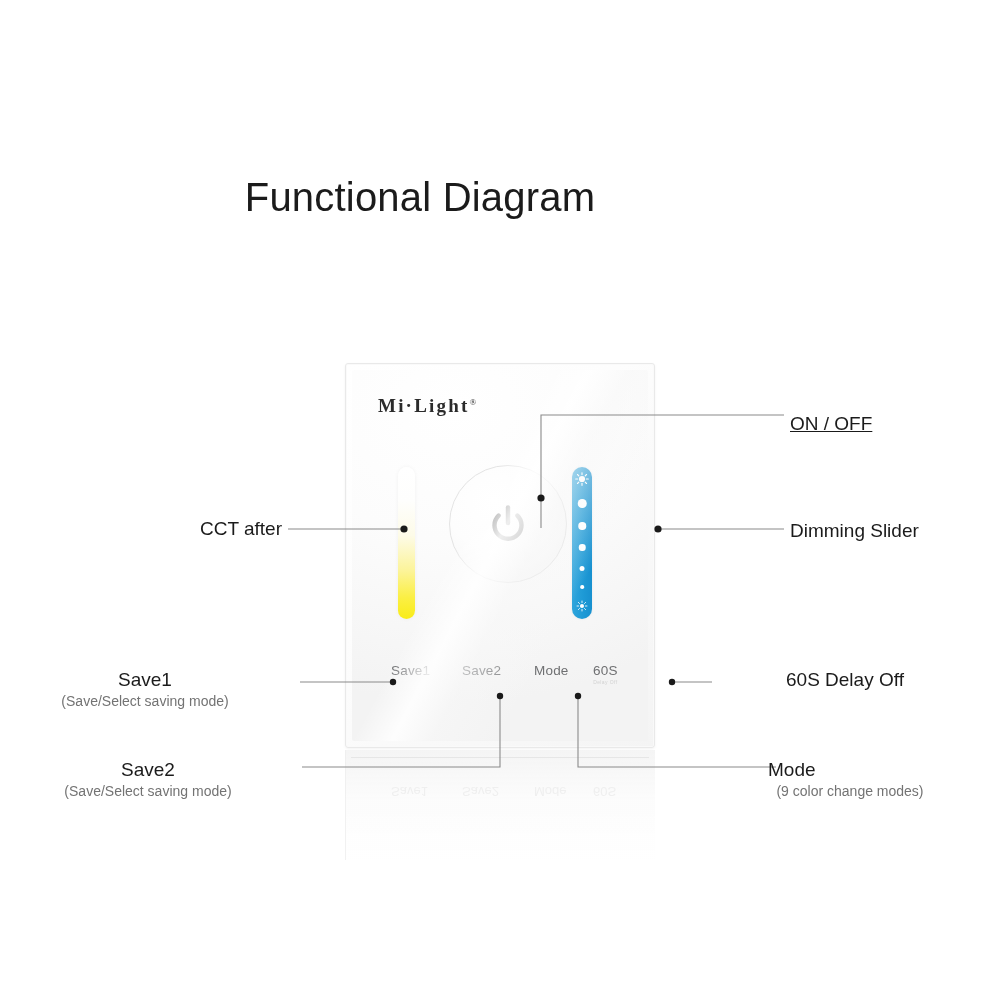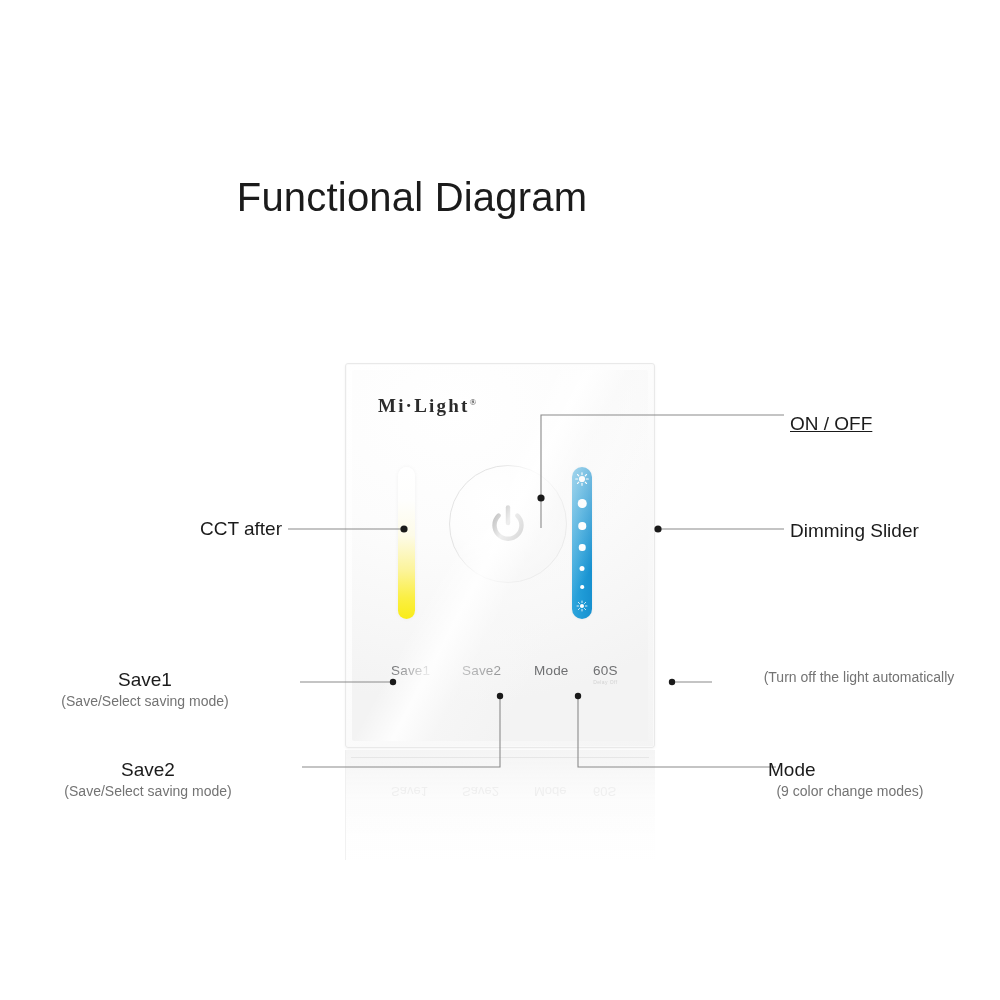--- a/index.html
+++ b/index.html
@@ -12,21 +12,21 @@
     height: 1000px;
     position: relative;
     font-family: "Liberation Sans", sans-serif;
     color: #1a1a1a;
     overflow: hidden;
   }
 
   
   #page-title {
     position: absolute;
-    left: 0;
+    left: 8px;
     top: 175px;
     width: 824px;
     text-align: center;
     font-size: 40px;
     font-weight: 400;
     letter-spacing: 0.2px;
     color: #1b1b1b;
   }
 
   
@@ -395,19 +395,19 @@
   <div class="title">Save1</div>
   <div class="sub">(Save/Select saving mode)</div>
 </div>
 
 <div class="callout centered" id="callout-save2">
   <div class="title">Save2</div>
   <div class="sub">(Save/Select saving mode)</div>
 </div>
 
 <div class="callout" id="callout-delayoff">
-  <div class="sub">(Turn off the light automatically</div>
+  <div class="title">60S Delay Off</div>
 </div>
 
 <div class="callout" id="callout-mode">
   <div class="title">Mode</div>
   <div class="sub">(9 color change modes)</div>
 </div>
 
 </body></html>

